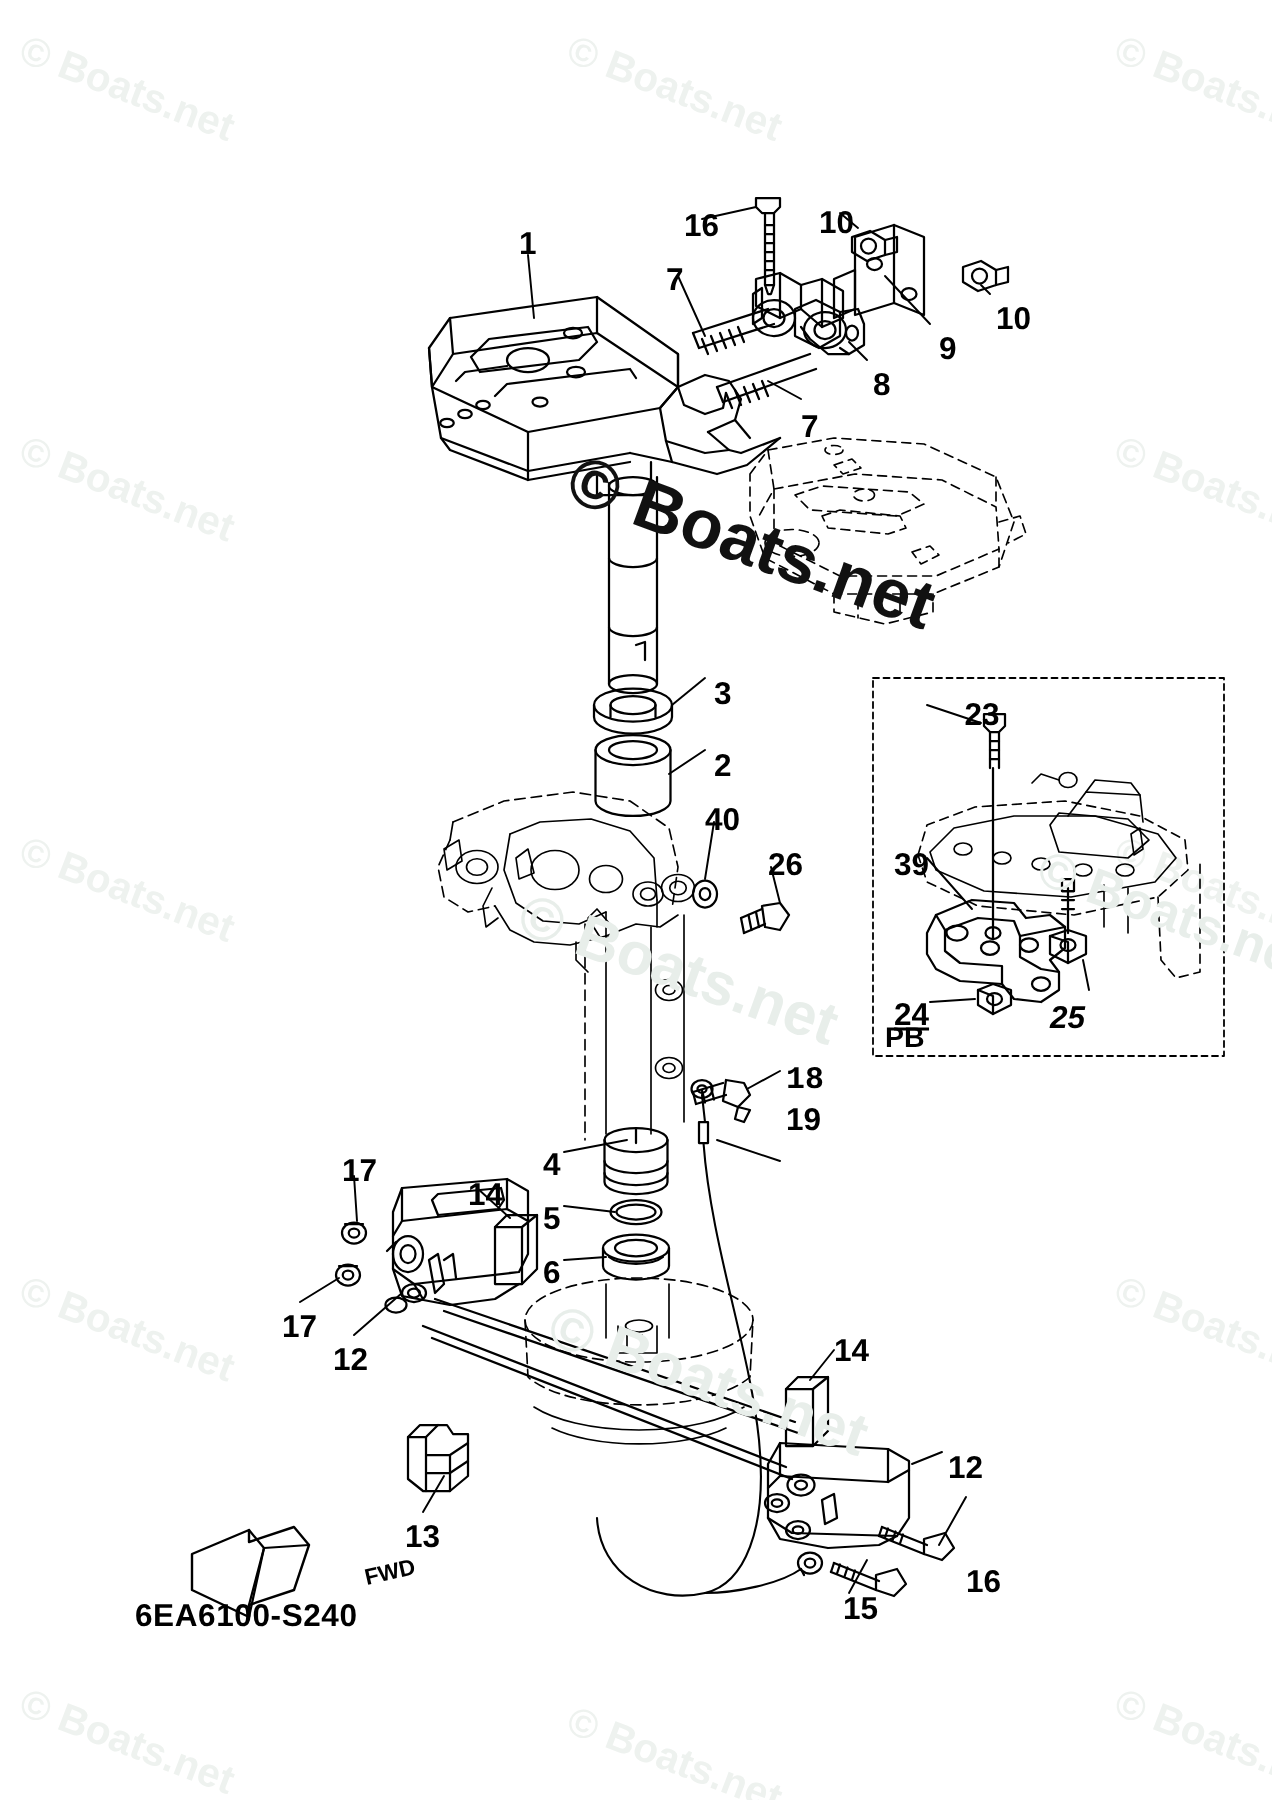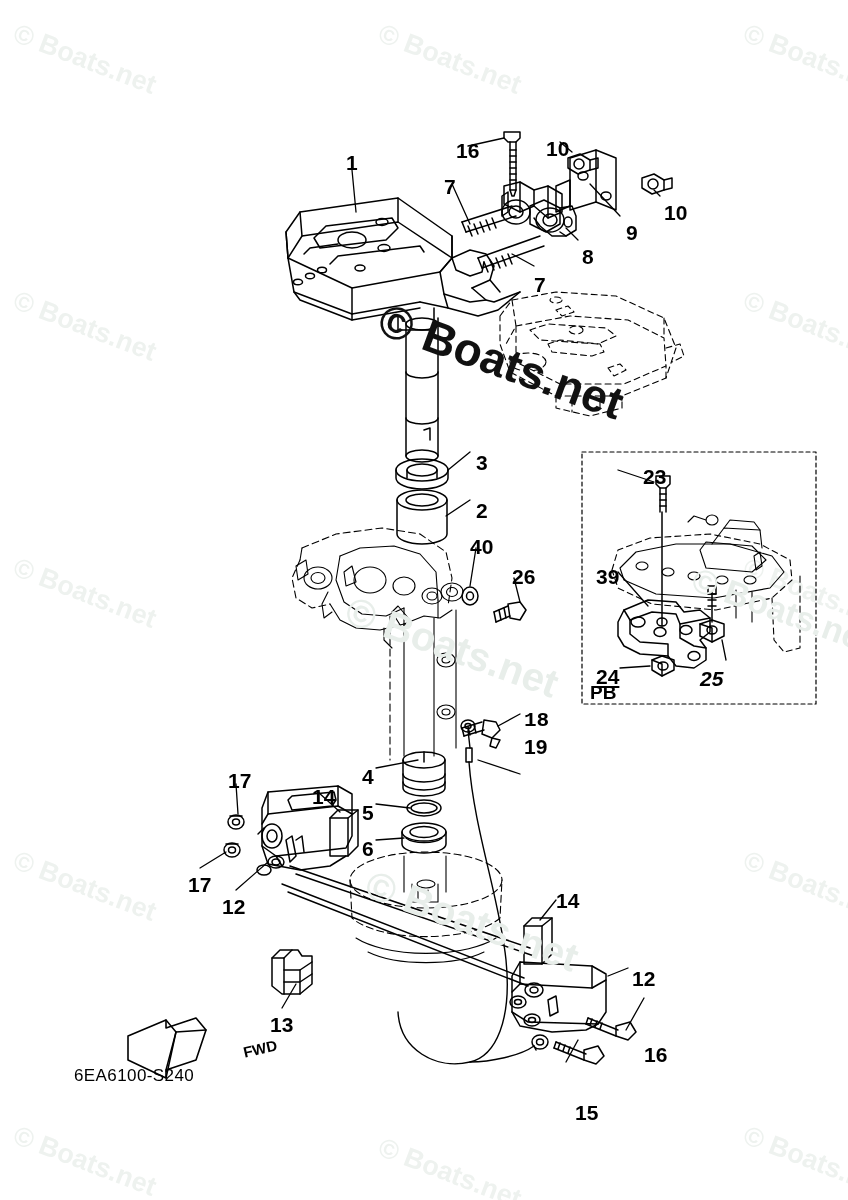--- a/index.html
+++ b/index.html
@@ -12,22 +12,22 @@
     transform:rotate(21deg);transform-origin:left top;
     -webkit-user-select:none;user-select:none;}
   .wm-center{position:absolute;left:390px;top:292px;font-weight:bold;
     font-size:46px;color:#111;white-space:nowrap;
     transform:rotate(20deg);transform-origin:left top;}
   .wm-mid{position:absolute;font-weight:bold;font-size:40px;
     color:#e8eeea;white-space:nowrap;transform:rotate(20deg);
     transform-origin:left top;}
   .cal{position:absolute;font-size:21px;font-weight:bold;
     font-family:"Liberation Sans",sans-serif;line-height:1;}
-  .pn{position:absolute;left:74px;top:1066px;font-size:17px;
-    font-weight:normal;letter-spacing:.4px;}
+  .pn{position:absolute;left:90px;top:1066px;font-size:21px;
+    font-weight:bold;letter-spacing:.4px;}
   .pb{position:absolute;left:590px;top:682px;font-size:19px;font-weight:bold;}
   .fwd{position:absolute;left:243px;top:1040px;font-size:15px;
     font-weight:bold;color:#000;transform:rotate(-13deg);}
 </style>
 </head>
 <body>
 
 <div id="stage">
 
   <div id="wm-holder">
@@ -492,21 +492,21 @@
       <div class="cal" style="left: 582px; top: 246px;">8</div>
       <div class="cal" style="left: 626px; top: 222px;">9</div>
       <div class="cal" style="left: 546px; top: 138px;">10</div>
       <div class="cal" style="left: 664px; top: 202px;">10</div>
       <div class="cal" style="left: 456px; top: 140px;">16</div>
       <div class="cal" style="left: 222px; top: 896px;">12</div>
       <div class="cal" style="left: 632px; top: 968px;">12</div>
       <div class="cal" style="left: 270px; top: 1014px;">13</div>
       <div class="cal" style="left: 312px; top: 786px;">14</div>
       <div class="cal" style="left: 556px; top: 890px;">14</div>
-      <div class="cal" style="left: 562px; top: 1102px; margin-left: 13px;">15</div>
+      <div class="cal" style="left: 562px; top: 1062px;">15</div>
       <div class="cal" style="left: 644px; top: 1044px;">16</div>
       <div class="cal" style="left: 228px; top: 770px;">17</div>
       <div class="cal" style="left: 188px; top: 874px;">17</div>
       <div class="cal" style="left: 524px; top: 710px; font-family: Liberation Mono, monospace;">18</div>
       <div class="cal" style="left: 524px; top: 736px;">19</div>
       <div class="cal" style="left: 470px; top: 536px;">40</div>
       <div class="cal" style="left: 512px; top: 566px;">26</div>
       <div class="cal" style="left: 596px; top: 566px;">39</div>
       <div class="cal" style="left: 596px; top: 466px; margin-left: 47px;">23</div>
       <div class="cal" style="left: 596px; top: 666px; text-decoration: underline;">24</div>

